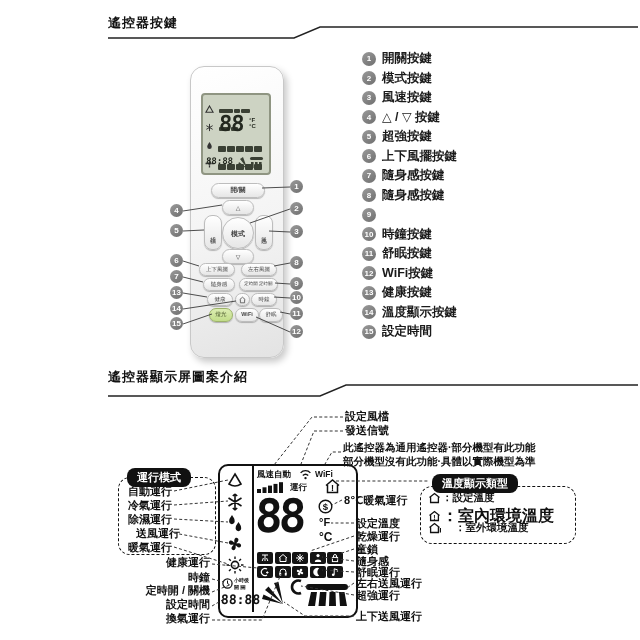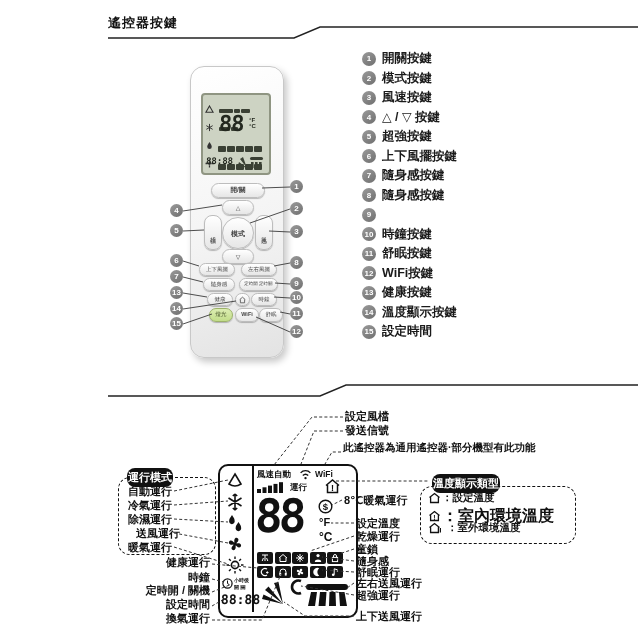--- a/index.html
+++ b/index.html
@@ -35,21 +35,21 @@
   .seg{font-family:"DejaVu Sans Mono","Liberation Mono",monospace;font-weight:bold;color:#111;
        transform:skewX(-2deg);line-height:1;}
   .tilegrid{position:absolute;left:37px;top:86px;display:grid;grid-template-columns:repeat(5,16px);
             grid-auto-rows:12px;gap:1.5px;}
   .tile{background:#141414;border-radius:2px;display:flex;align-items:center;justify-content:center;}
   
   .lbl{position:absolute;font-size:11px;font-weight:bold;color:#111;white-space:nowrap;z-index:2;line-height:1.1;}
   .lbl-r{text-align:right;}
   .boxdash{position:absolute;border:1.6px dashed #111;border-radius:12px;background:transparent;z-index:1;}
   .boxtab{position:absolute;background:#111;color:#fff;font-size:11px;font-weight:bold;
-          border-radius:8px;padding:2px 1px;z-index:2;white-space:nowrap;}
+          border-radius:8px;padding:2px 10px;z-index:2;white-space:nowrap;}
 </style>
 </head>
 <body>
 
 <div id="page">
 
   <svg class="overlay" width="640" height="640" viewBox="0 0 640 640">
 
     <path d="M108,38 H294 L320,27 H638" fill="none" stroke="#222" stroke-width="1.4"></path>
     <path d="M108,396 H320 L346,385 H638" fill="none" stroke="#222" stroke-width="1.4"></path>
@@ -240,24 +240,26 @@
     </div>
   <div class="lg" style="top:303.5px">
       <span class="lgc">14</span>
       <span class="lgl">溫度顯示按鍵</span>
     </div>
   <div class="lg" style="top:323px">
       <span class="lgc">15</span>
       <span class="lgl">設定時間</span>
     </div>
 
+  <div class="sec-title" style="left:108px;top:368px">遙控器顯示屏圖案介紹</div>
 
   <div class="lbl" style="left:345px;top:410px">設定風檔</div>
   <div class="lbl" style="left:345px;top:424px">發送信號</div>
   <div class="lbl" style="left:343px;top:442px;font-size:10.5px">此遙控器為通用遙控器·部分機型有此功能</div>
+  <div class="lbl" style="left:343px;top:456px;font-size:10.5px">部分機型沒有此功能·具體以實際機型為準</div>
 
   <div id="lcd2">
     <div class="abs" style="left:0;top:0;width:32px;height:146px;border-right:2px solid #111">
       <svg class="abs" style="left:5px;top:5px" width="20" height="20" viewBox="0 0 20 20">
           <path d="M10,3 L16,13 Q10,17 4,13 Z" fill="none" stroke="#111" stroke-width="1.6"></path>
         </svg>
       <svg class="abs" style="left:5px;top:26px" width="20" height="20" viewBox="0 0 20 20">
           <path d="M10,2 V18 M3.5,6 L16.5,14 M16.5,6 L3.5,14 M10,2 L7.8,4 M10,2 L12.2,4 M10,18 L7.8,16 M10,18 L12.2,16" stroke="#111" stroke-width="1.6" fill="none"></path>
         </svg>
       <svg class="abs" style="left:5px;top:47px" width="20" height="20" viewBox="0 0 20 20">
@@ -413,21 +415,21 @@
       </svg>
     <span class="lbl" style="position:static;font-size:10.5px">：設定溫度</span>
   </div>
   <div class="abs" style="left:428px;top:507px;z-index:2;display:flex;align-items:center;gap:1px">
     <svg width="13" height="12" viewBox="0 0 13 12">
         <path d="M1.5,5.5 L6.5,1.5 L11.5,5.5 M2.6,5.2 V10.5 H10.4 V5.2" fill="none" stroke="#111" stroke-width="1.3"></path>
         <text x="6.5" y="9.6" font-size="7" font-weight="bold" text-anchor="middle" fill="#111">!</text>
       </svg>
     <span class="lbl" style="position:static;font-size:16px">：室內環境溫度</span>
   </div>
-  <div class="abs" style="left:428px;top:522px;z-index:2;display:flex;align-items:center;gap:6px">
+  <div class="abs" style="left:428px;top:522px;z-index:2;display:flex;align-items:center;gap:14px">
     <svg width="13" height="12" viewBox="0 0 13 12">
         <path d="M1.5,5.5 L6.5,1.5 L11.5,5.5 M2.6,5.2 V10.5 H10.4 V5.2" fill="none" stroke="#111" stroke-width="1.3"></path>
         <path d="M12.4,6 V10.5" stroke="#111" stroke-width="1.3"></path>
       </svg>
     <span class="lbl" style="position:static;font-size:10.5px">：室外環境溫度</span>
   </div>
 
 </div>
 
 </body></html>

